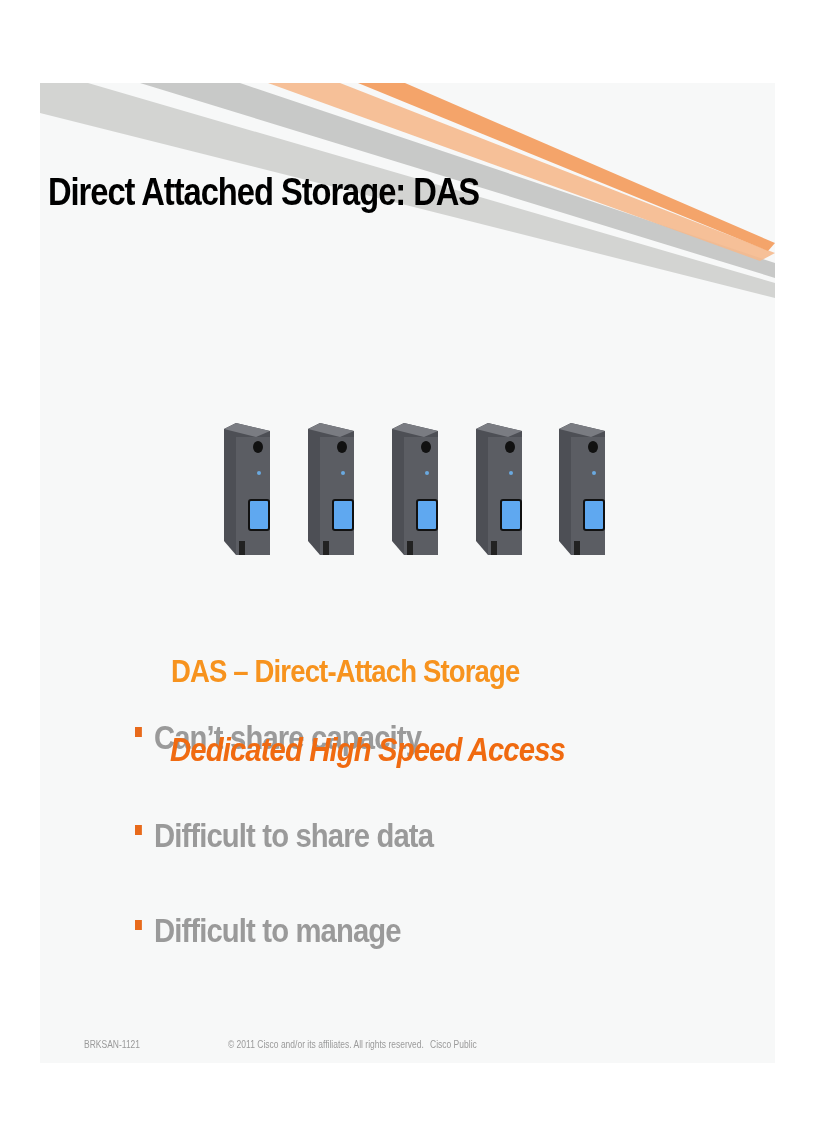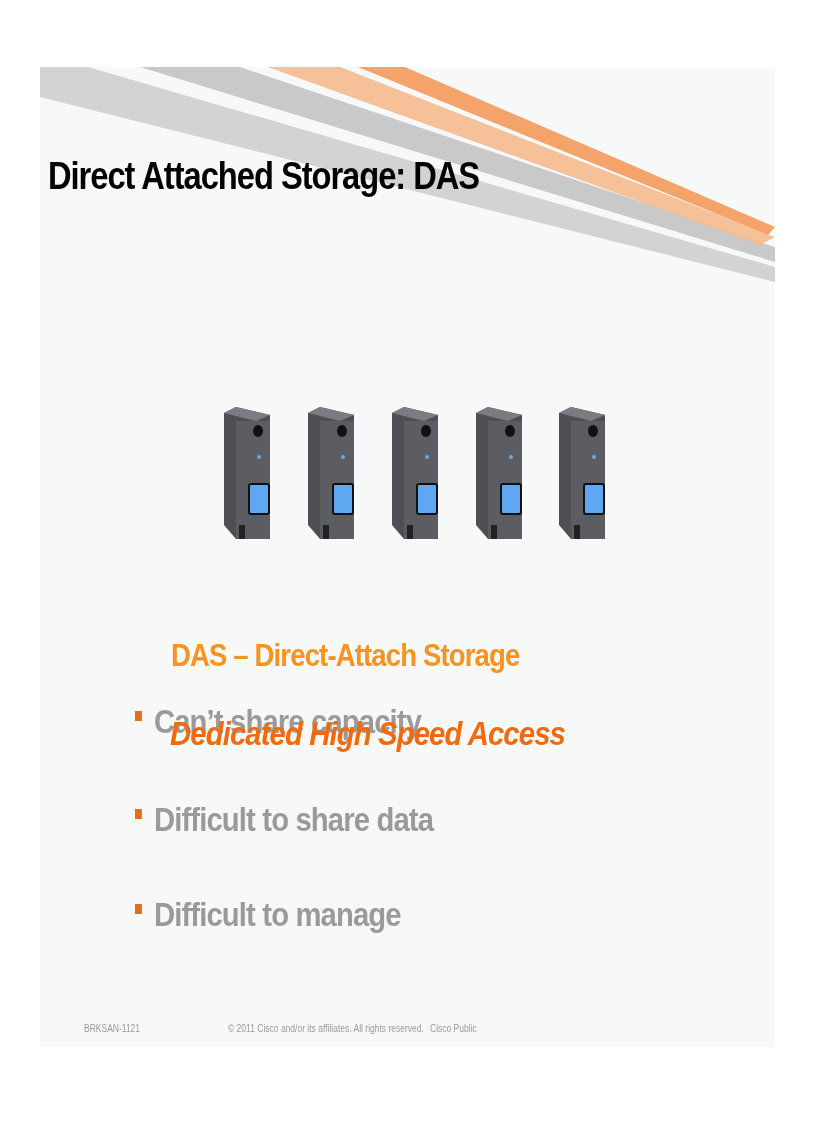--- a/index.html
+++ b/index.html
@@ -1,18 +1,18 @@
 <!DOCTYPE html>
 <html><head>
 <meta charset="utf-8">
 <style>
   html, body { margin:0; padding:0; }
   body { width:816px; height:1123px; background:#ffffff; position:relative; overflow:hidden;
          font-family:"Liberation Sans", sans-serif; }
-  .slide { position:absolute; left:40px; top:67px; width:735px; height:980px;
+  .slide { position:absolute; left:40px; top:83px; width:735px; height:980px;
            background:#f7f8f8; overflow:hidden; }
   .swoosh { position:absolute; left:0; top:0; width:735px; height:230px; }
   .title { position:absolute; left:8px; top:88px; font-size:38px; font-weight:bold; color:#000;
            letter-spacing:-1.2px; transform:scaleX(0.86); transform-origin:left top; white-space:nowrap; }
   .server { position:absolute; top:340px; width:58px; height:134px; }
   .das-heading { position:absolute; left:131px; top:570px; font-size:32px; font-weight:bold; color:#f7931e;
                  letter-spacing:-1px; transform:scaleX(0.86); transform-origin:left top; white-space:nowrap; }
   .bullet { position:absolute; left:95px; font-size:34px; font-weight:bold; color:#9a9a9a;
             letter-spacing:-1px; transform:scaleX(0.86); transform-origin:left top; white-space:nowrap; }
   .bullet .sq { display:inline-block; width:8px; height:10px; background:#e86a1b; vertical-align:middle;

